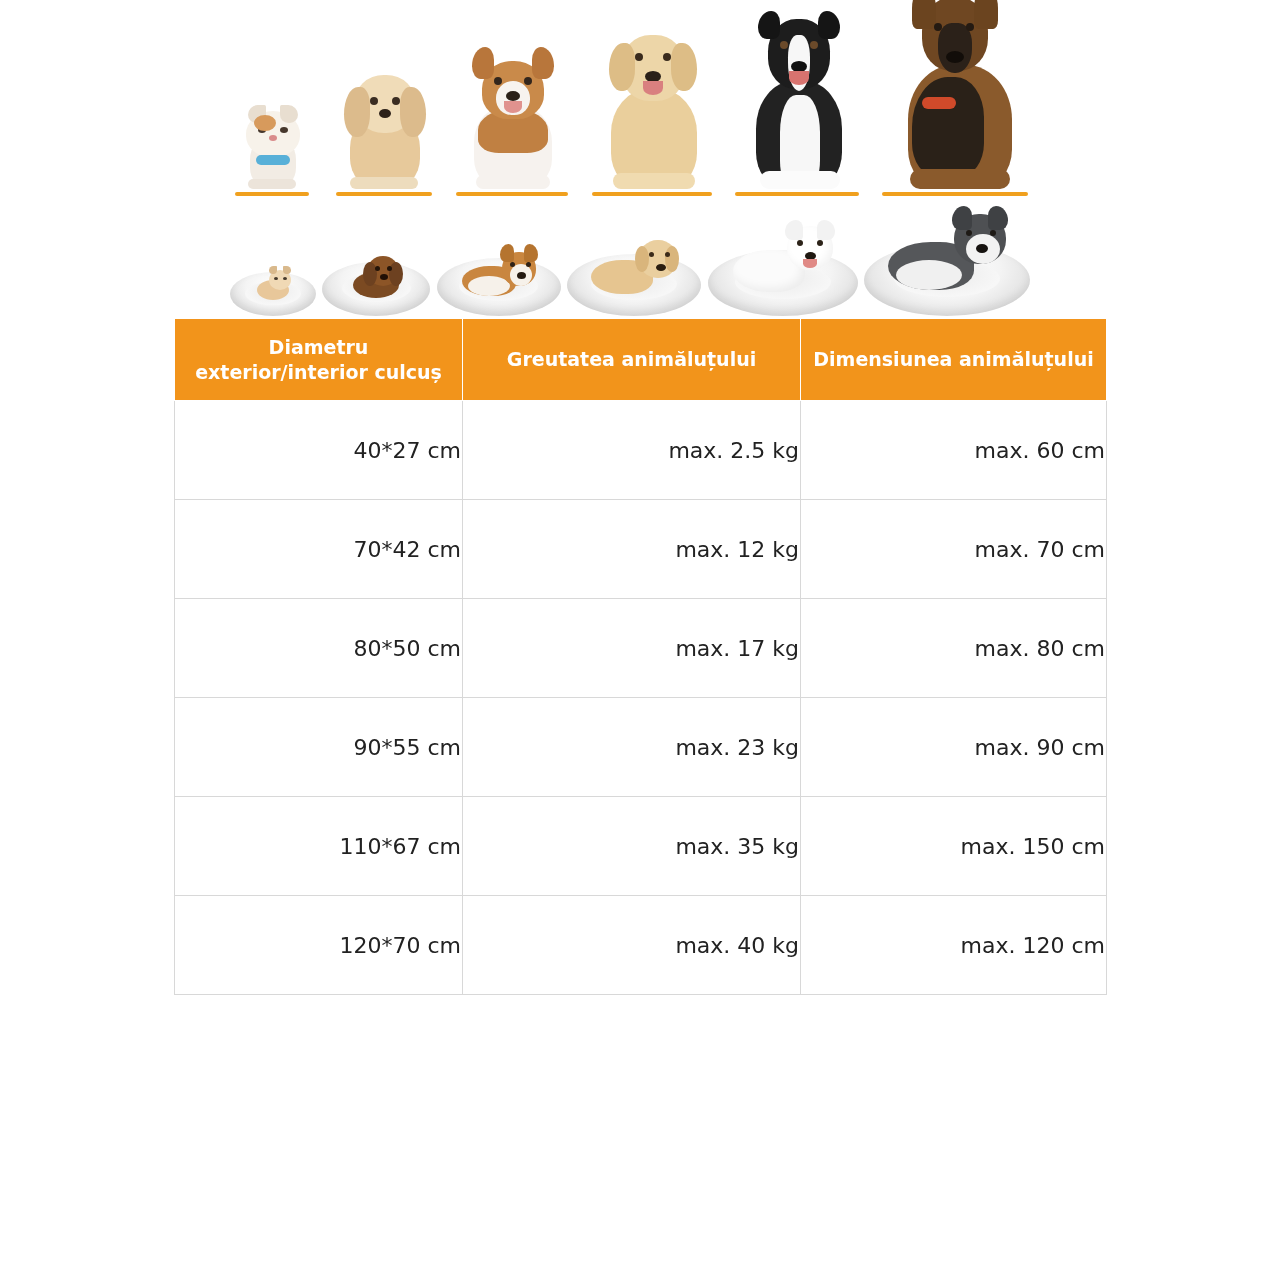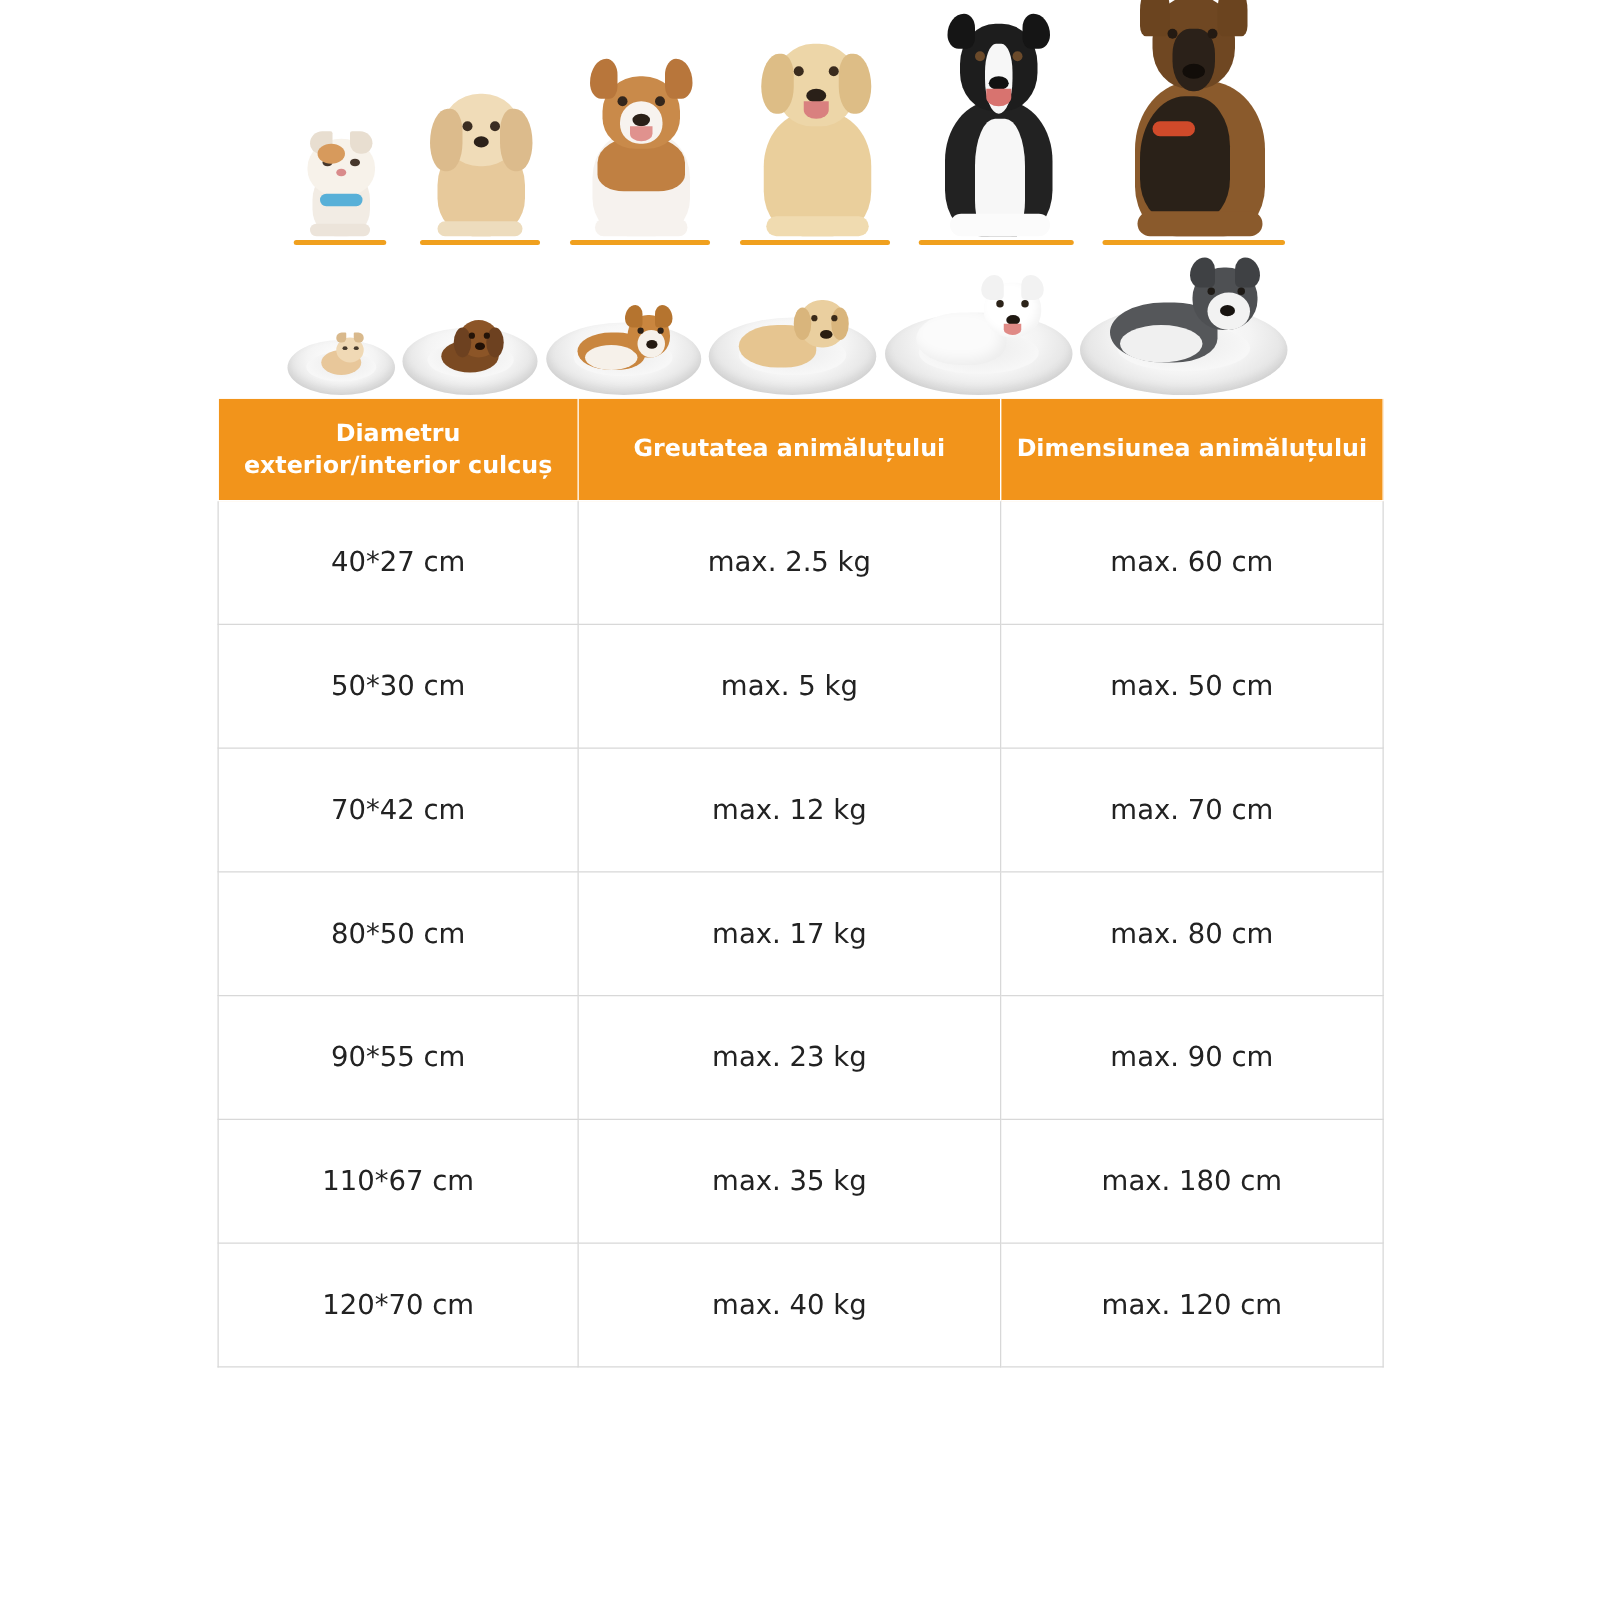--- a/index.html
+++ b/index.html
@@ -123,21 +123,21 @@
     font-weight: bold;
     line-height: 1.3;
     padding: 16px 6px;
     border: 1px solid #ffffff;
     text-align: center;
     vertical-align: middle;
   }
 
   table.size-table td {
     border: 1px solid #d8d8d8;
-    text-align: center;
+    text-align: right;
     vertical-align: middle;
     height: 96px;
     font-size: 22px;
     color: #222222;
     background: #ffffff;
   }
 
   col.c1 { width: 288px; }
   col.c2 { width: 338px; }
   col.c3 { width: 306px; }
@@ -360,43 +360,38 @@
         <th>Dimensiunea animăluțului</th>
       </tr>
     </thead>
     <tbody>
       <tr>
         <td>40*27 cm</td>
         <td>max. 2.5 kg</td>
         <td>max. 60 cm</td>
       </tr>
       <tr>
-        <td>50*30 cm</td>
-        <td>max. 5 kg</td>
-        <td>max. 50 cm</td>
-      </tr>
-      <tr>
         <td>70*42 cm</td>
         <td>max. 12 kg</td>
         <td>max. 70 cm</td>
       </tr>
       <tr>
         <td>80*50 cm</td>
         <td>max. 17 kg</td>
         <td>max. 80 cm</td>
       </tr>
       <tr>
         <td>90*55 cm</td>
         <td>max. 23 kg</td>
         <td>max. 90 cm</td>
       </tr>
       <tr>
         <td>110*67 cm</td>
         <td>max. 35 kg</td>
-        <td>max. 180 cm</td>
+        <td>max. 150 cm</td>
       </tr>
       <tr>
         <td>120*70 cm</td>
         <td>max. 40 kg</td>
         <td>max. 120 cm</td>
       </tr>
     </tbody>
   </table>
 </div>
 

